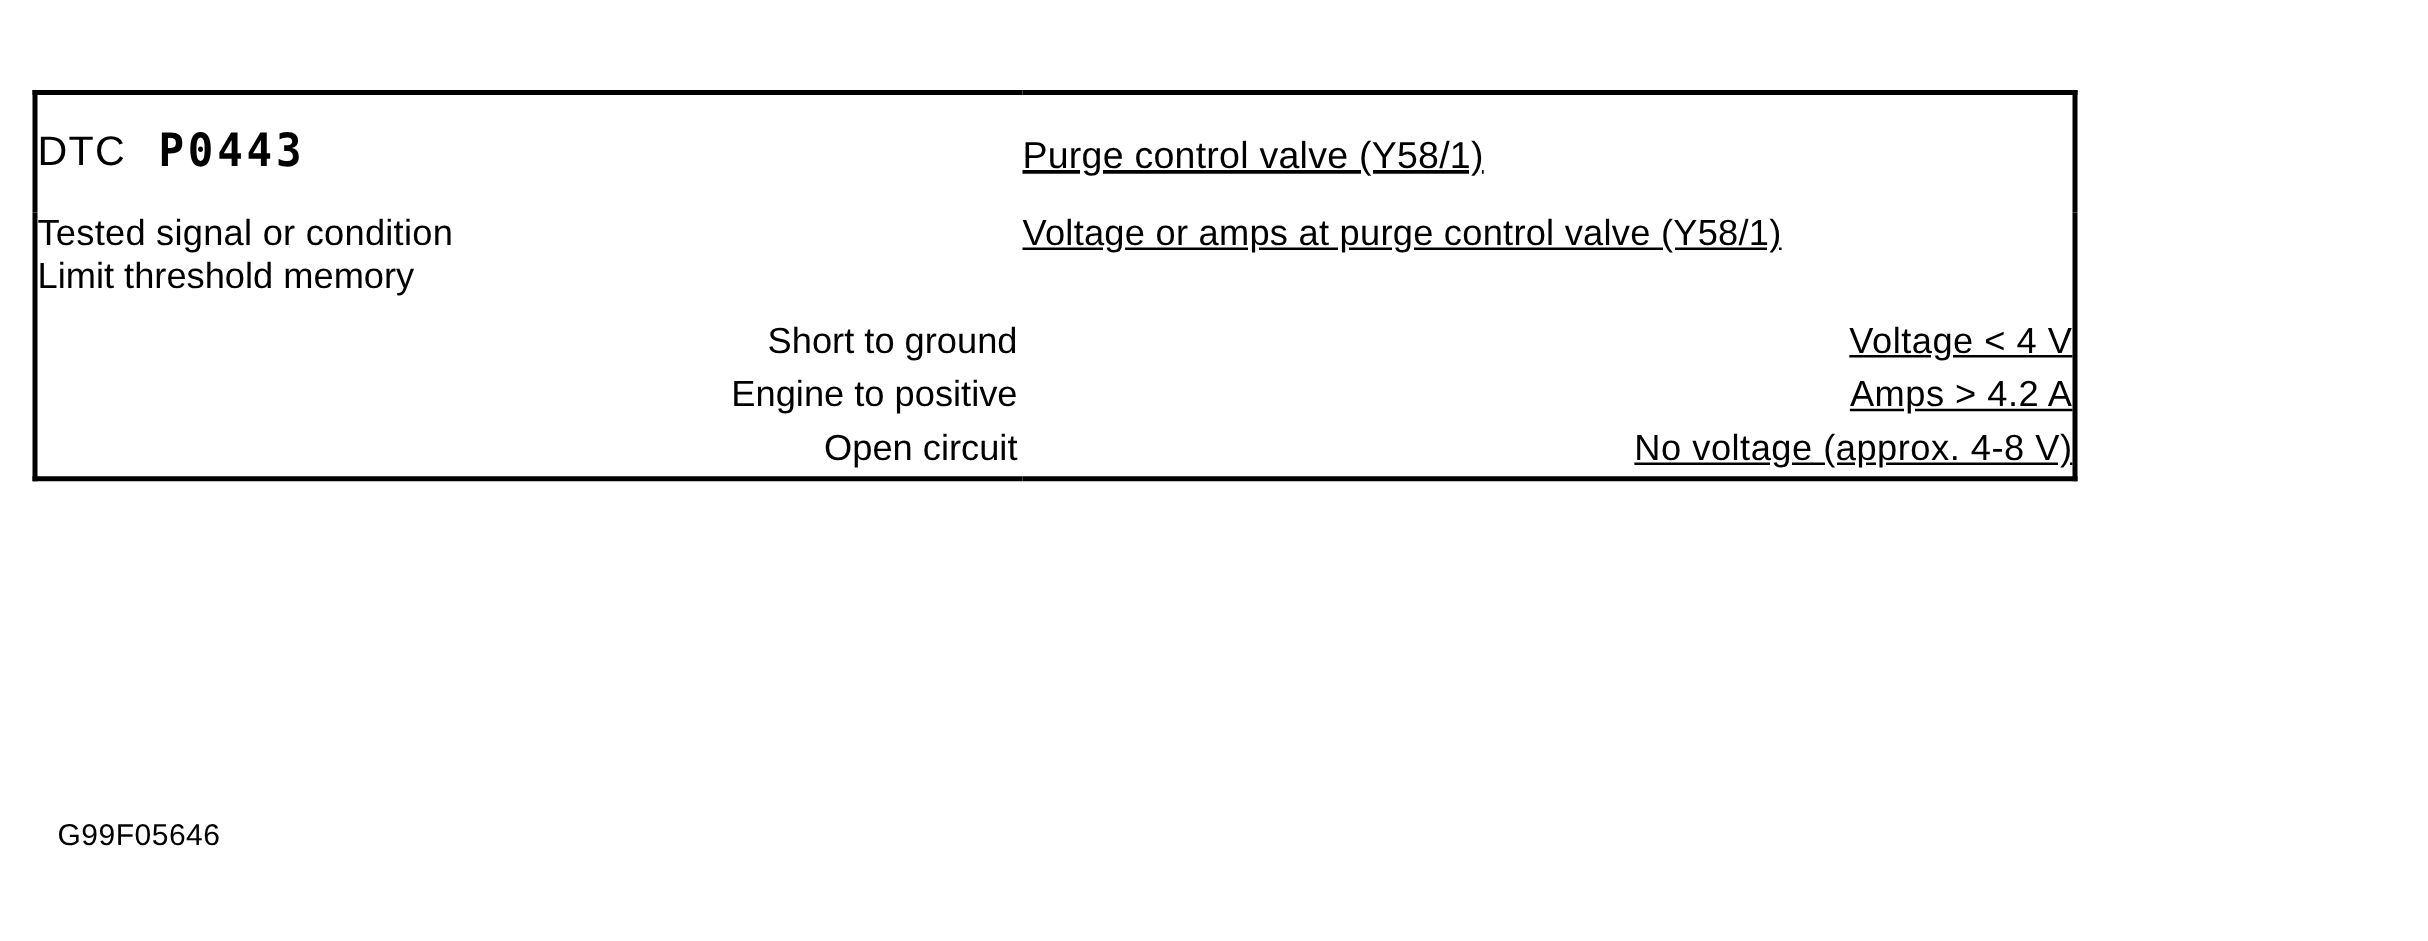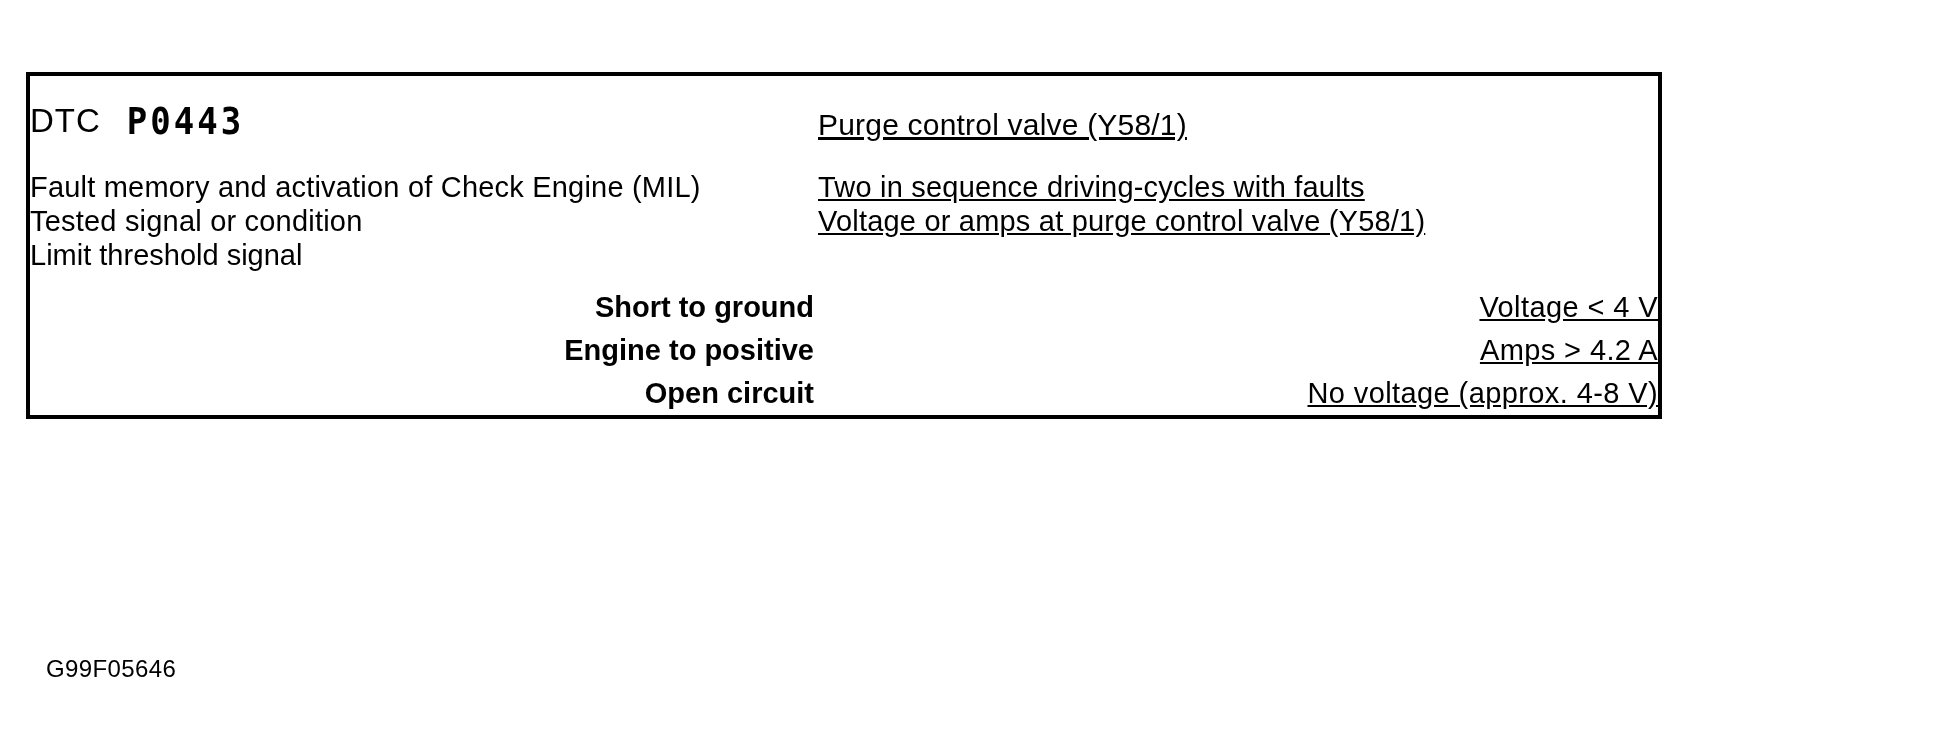--- a/index.html
+++ b/index.html
@@ -97,21 +97,20 @@
     padding-bottom: 18px;
   }
   .limits-title {
     font-size: 29px;
     line-height: 34px;
     margin-bottom: 14px;
   }
   .limits-labels {
     text-align: right;
     padding-right: 4px;
-    font-weight: bold;
   }
   .limits-labels .lim-label {
     font-size: 29px;
     line-height: 43px;
     white-space: nowrap;
   }
   .limits-right {
     padding-top: 18px;
     padding-bottom: 18px;
     text-align: right;
@@ -146,42 +145,34 @@
     <tbody>
         <tr class="dtc-row">
       <td class="cell-left">
         <span class="dtc-label">DTC</span><span class="dtc-code">P0443</span>
       </td>
       <td class="cell-right">
         <div class="txt dtc-right">Purge control valve (Y58/1)</div>
       </td>
     </tr>
 
-    <tr>
-      <td class="cell-left">
-        <div class="txt">Fault memory and activation of Check Engine (MIL)</div>
-      </td>
-      <td class="cell-right">
-        <div class="txt">Two in sequence driving-cycles with faults</div>
-      </td>
-    </tr>
 
 
     <tr>
       <td class="cell-left">
         <div class="txt">Tested signal or condition</div>
       </td>
       <td class="cell-right">
         <div class="txt">Voltage or amps at purge control valve (Y58/1)</div>
       </td>
     </tr>
 
     <tr class="last-row">
       <td class="cell-left limits-left">
-        <div class="limits-title">Limit threshold signal</div>
+        <div class="limits-title">Limit threshold memory</div>
         <div class="limits-labels">
           <div class="lim-label">Short to ground</div>
           <div class="lim-label">Engine to positive</div>
           <div class="lim-label">Open circuit</div>
         </div>
       </td>
       <td class="cell-right limits-right">
         <div class="lim-spacer">Limit threshold values</div>
         <div class="lim-value">Voltage  &lt;  4 V</div>
         <div class="lim-value">Amps  &gt;  4.2 A</div>

